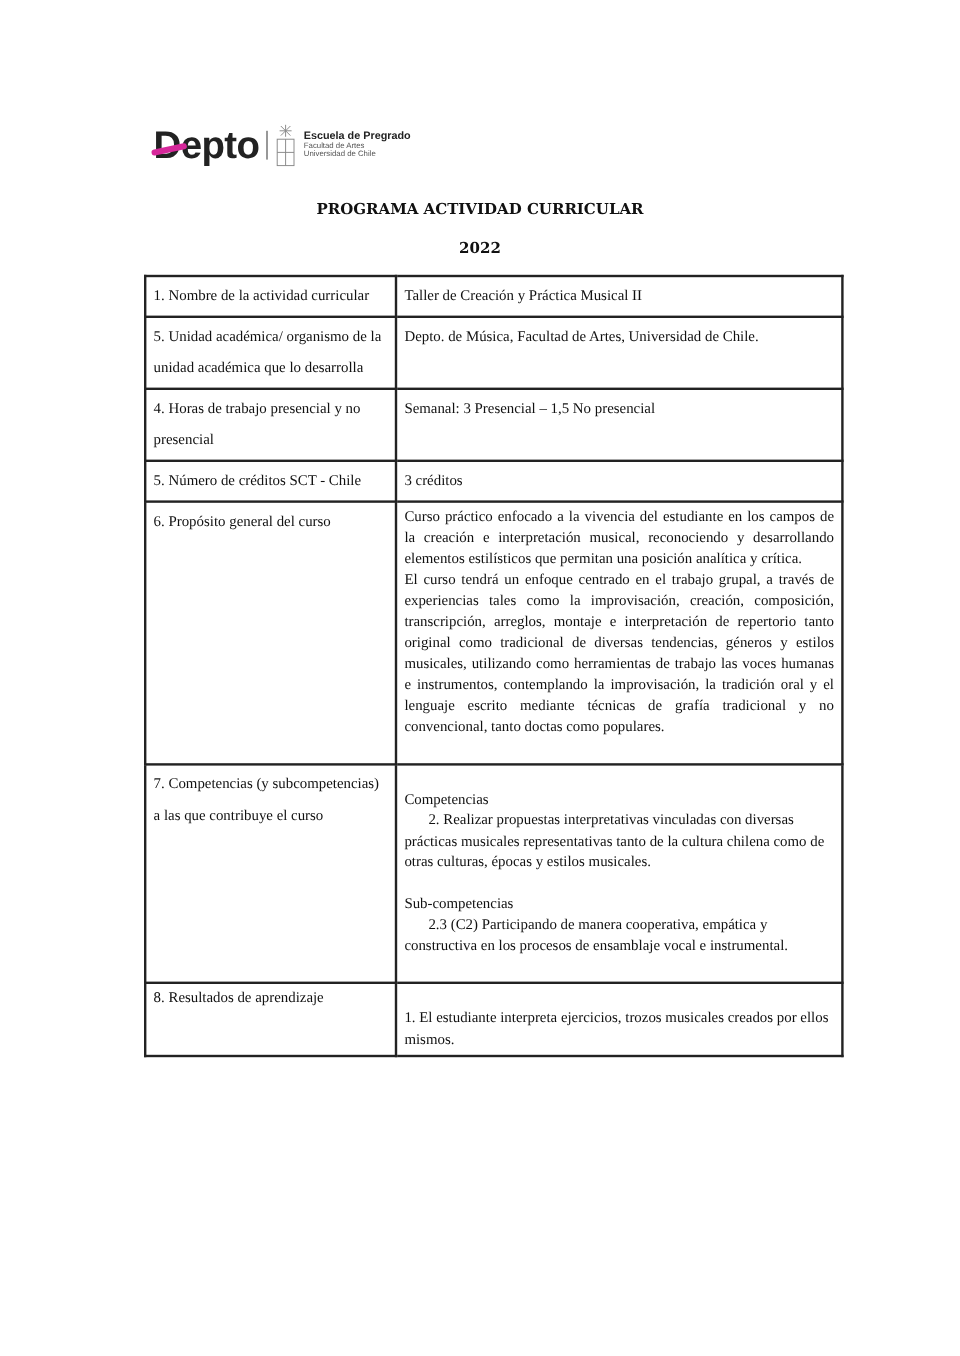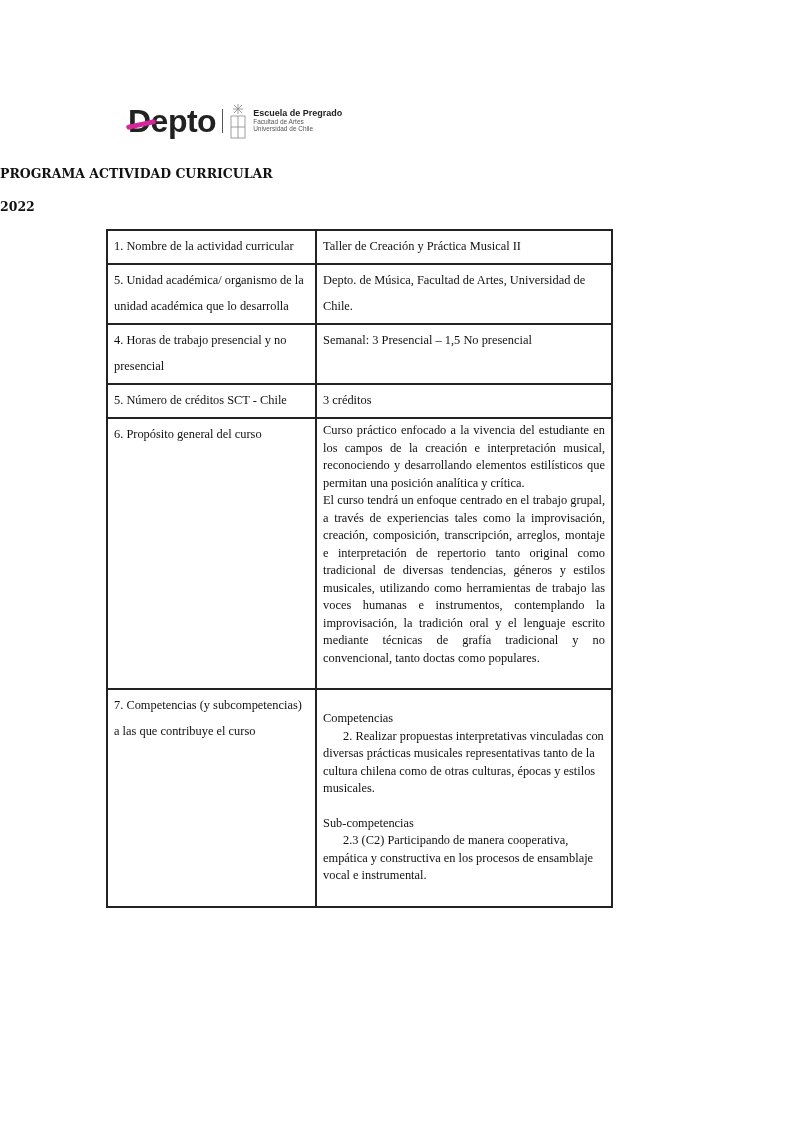--- a/index.html
+++ b/index.html
@@ -6,24 +6,24 @@
   body { width:800px; height:1130px; position:relative; overflow:hidden;
          font-family:"DejaVu Serif", "Liberation Serif", serif; color:#111; }
   .logo { position:absolute; left:128px; top:100px; height:42px; display:flex; align-items:center; }
   .logo-word { font-family:"Liberation Sans", sans-serif; font-size:32px; font-weight:bold; color:#222; letter-spacing:-0.5px; position:relative; line-height:1; }
   .logo-word .stroke { position:absolute; left:-2px; top:17px; width:30px; height:5px; background:#d6279a; transform:rotate(-12deg); border-radius:3px; }
   .logo-sep { width:1px; height:24px; background:#555; margin:0 6px 0 6px; }
   .logo-emblem { width:18px; height:38px; margin-right:6px; }
   .logo-text { font-family:"Liberation Sans", sans-serif; line-height:1.05; }
   .logo-text .l1 { font-size:9px; font-weight:bold; color:#222;text-align:center; }
   .logo-text .l2, .logo-text .l3 { font-size:6.5px; color:#555; }
-  .title { position:absolute; left:0; width:800px; text-align:left; font-family:"DejaVu Serif", serif; font-weight:bold; font-size:12.5px; }
+  .title { position:absolute; left:0; width:800px; text-align:center; font-family:"DejaVu Serif", serif; font-weight:bold; font-size:12.5px; }
   .t1 { top:166px; }
   .t2 { top:199px; }
-  table { position:absolute; left:106px; top:229px; width:507px; border-collapse:collapse; font-size:12.4px; font-family:"Liberation Serif", serif; }
+  table { position:absolute; left:120px; top:229px; width:583px; border-collapse:collapse; font-size:12.4px; font-family:"Liberation Serif", serif; }
   td { border:2px solid #222; vertical-align:top; padding:2px 6px 4px 6px; }
   td.k { width:195px; line-height:26px; }
   td.v { line-height:26px; }
   td.p { line-height:17.5px; text-align:justify; padding-top:3px; }
   td.c { line-height:17.5px; padding-top:20px; }
   .indent { padding-left:20px; }
   .gap { height:17px; }
 </style>
 </head>
 <body>
@@ -85,14 +85,18 @@
     <td class="k">7. Competencias (y subcompetencias) a las que contribuye el curso</td>
     <td class="c">
       <div>Competencias</div>
       <div><span class="indent"></span><span>2. Realizar propuestas interpretativas vinculadas con diversas prácticas musicales representativas tanto de la cultura chilena como de otras culturas, épocas y estilos musicales.</span></div>
       <div class="gap"></div>
       <div>Sub-competencias</div>
       <div><span class="indent"></span><span>2.3 (C2) Participando de manera cooperativa, empática y constructiva en los procesos de ensamblaje vocal e instrumental.</span></div>
       <div class="gap"></div>
     </td>
   </tr>
+  <tr>
+    <td class="k" style="line-height:17.5px;padding-top:3px;">8. Resultados de aprendizaje</td>
+    <td class="c">1. El estudiante interpreta ejercicios, trozos musicales creados por ellos mismos.</td>
+  </tr>
 </tbody>
   </table>
 
 </body></html>

